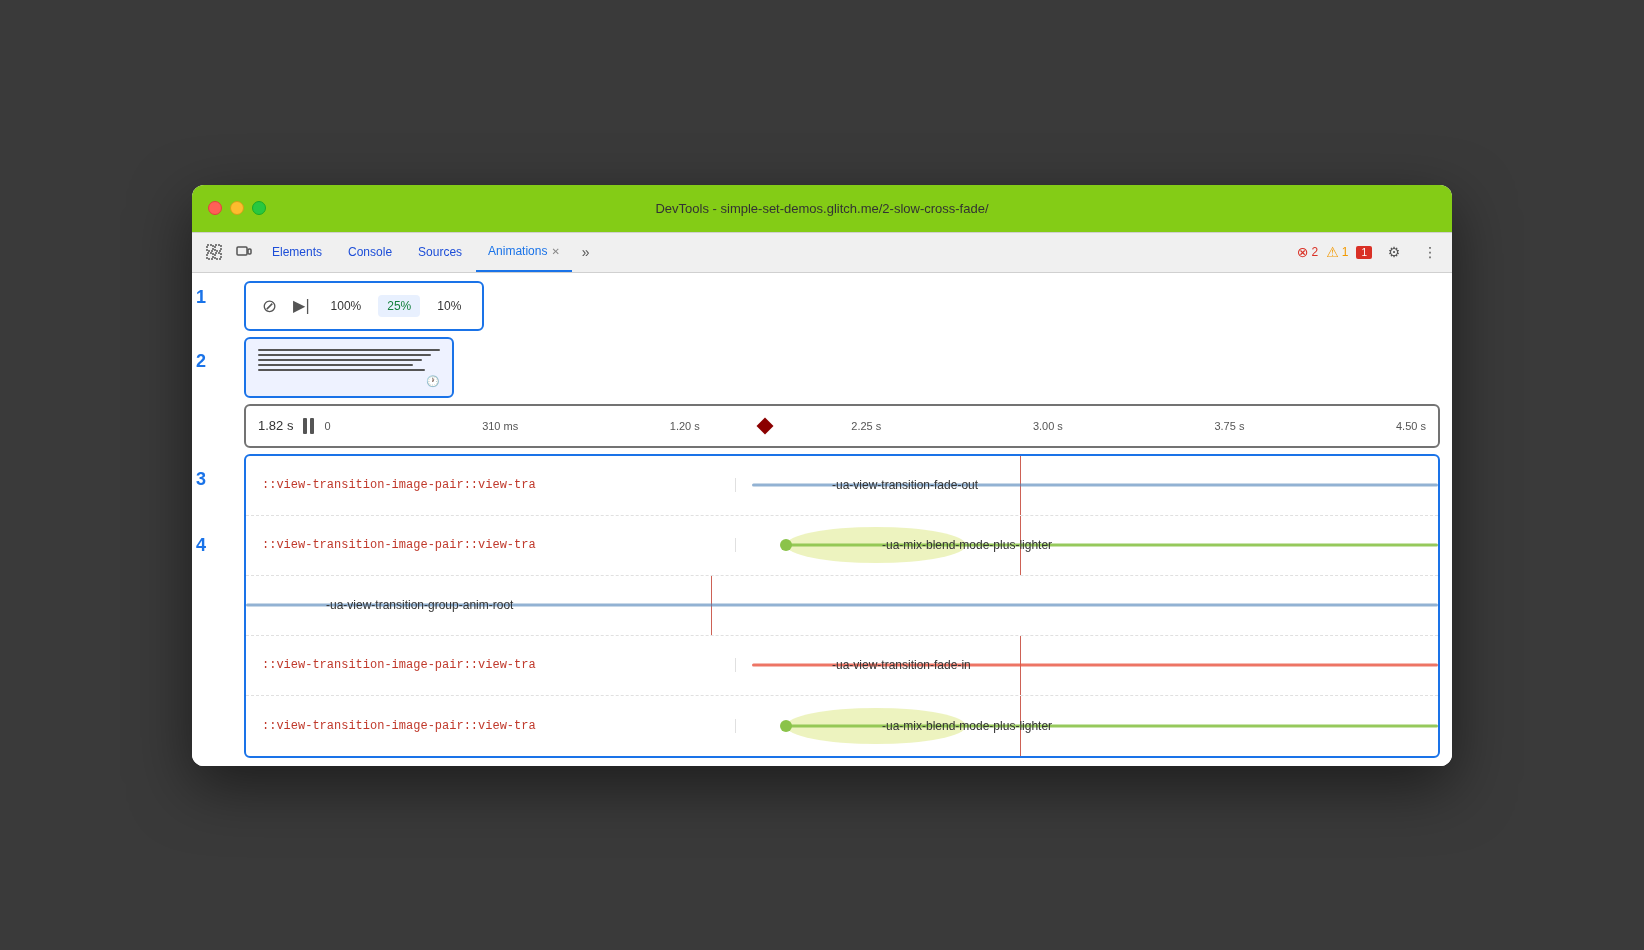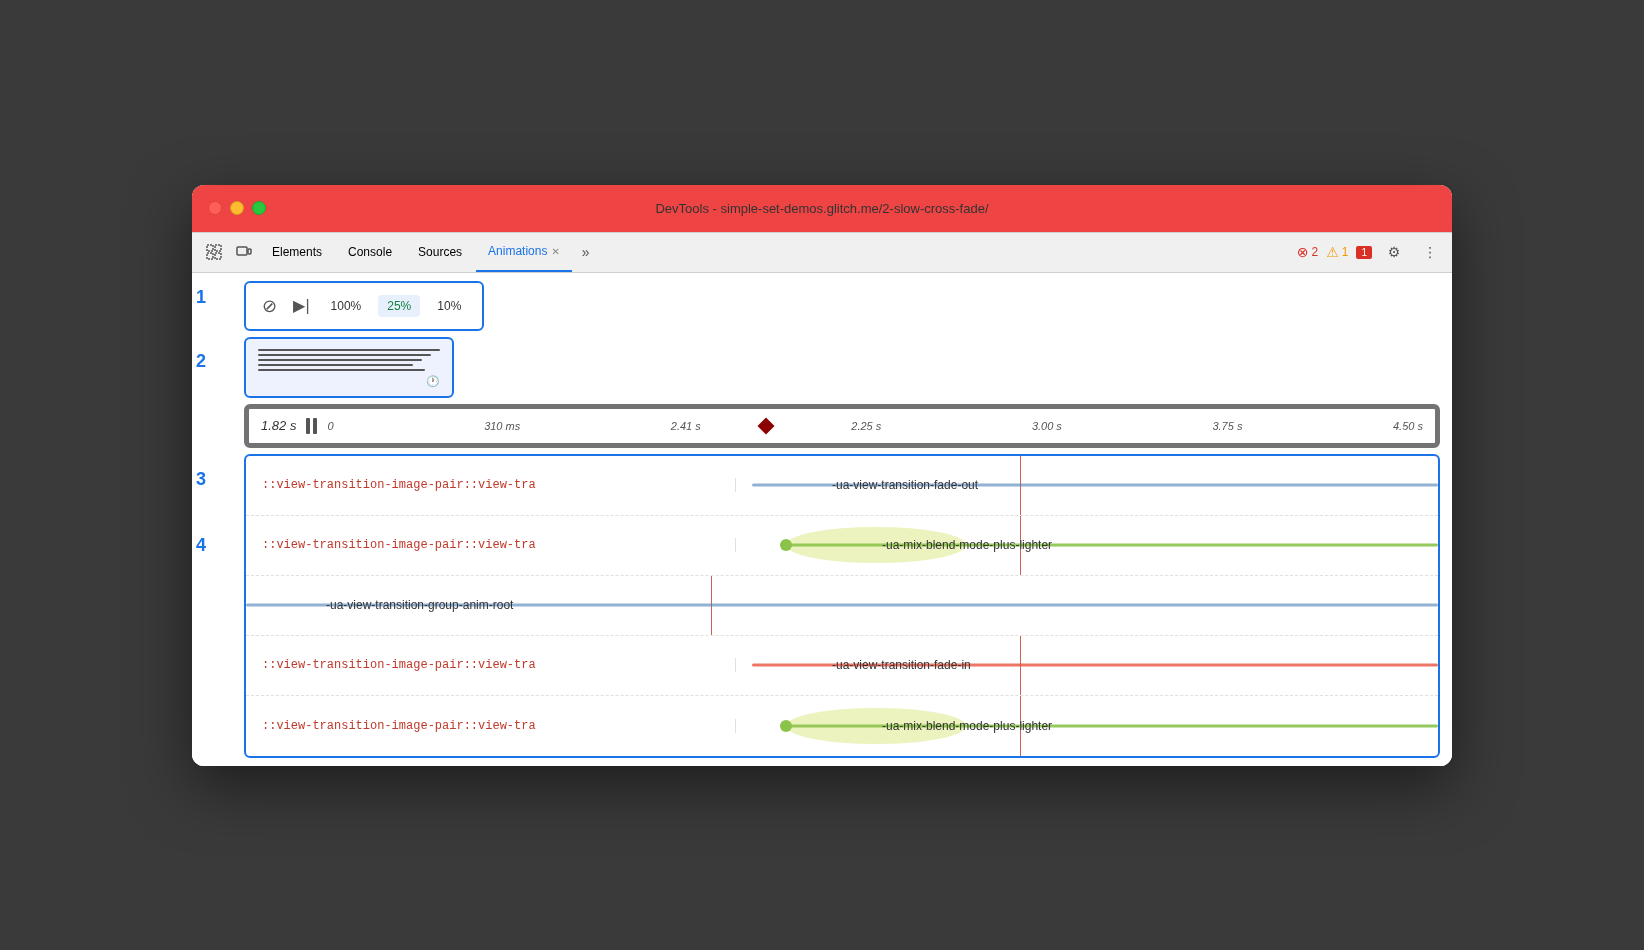--- a/index.html
+++ b/index.html
@@ -12,21 +12,21 @@
       font-family: -apple-system, BlinkMacSystemFont, 'Segoe UI', sans-serif;
     }
     .window {
       width: 1260px;
       background: #ffffff;
       border-radius: 12px;
       overflow: hidden;
       box-shadow: 0 20px 60px rgba(0,0,0,0.5);
     }
     .title-bar {
-      background: #ef4444;
+      background: #84cc16;
       height: 48px;
       display: flex;
       align-items: center;
       padding: 0 16px;
       position: relative;
       border-bottom: 1px solid #d0d0d0;
     }
     .traffic-lights {
       display: flex;
       gap: 8px;
@@ -72,21 +72,21 @@
       font-size: 14px;
       cursor: pointer;
       border-radius: 4px;
     }
     .tab-item {
       padding: 0 12px;
       height: 40px;
       display: flex;
       align-items: center;
       font-size: 12px;
-      color: #000000;
+      color: #1d4ed8;
       cursor: pointer;
       position: relative;
     }
     .tab-item.active {
       color: #1a73e8;
       border-bottom: 2px solid #1a73e8;
     }
     .tab-close {
       margin-left: 4px;
       font-size: 10px;
@@ -183,29 +183,28 @@
     .section-2-footer {
       display: flex;
       justify-content: flex-end;
       margin-top: 4px;
       font-size: 11px;
       color: #555;
     }
 
     
     .section-3 {
-      border: 5px solid #737373;
+      border: 2px solid #737373;
       border-radius: 6px;
       margin: 6px 12px 0 12px;
       background: #fff;
       display: flex;
       align-items: center;
       height: 44px;
       padding: 0 12px;
-      font-style: italic;
     }
     .timeline-time {
       font-size: 13px;
       color: #333;
       font-weight: 500;
       white-space: nowrap;
     }
     .pause-icon {
       display: flex;
       gap: 3px;
@@ -418,21 +417,21 @@
         <div class="section-3">
           <span class="timeline-time">1.82 s</span>
           <div class="pause-icon">
             <div class="pause-bar"></div>
             <div class="pause-bar"></div>
           </div>
           <div class="timeline-ruler">
             <div class="ruler-labels">
               <span>0</span>
               <span>310 ms</span>
-              <span>2.41 s</span>
+              <span>1.20 s</span>
               <span>2.25 s</span>
               <span>3.00 s</span>
               <span>3.75 s</span>
               <span>4.50 s</span>
             </div>
 
             <div style="position:absolute; left: 40%; top: 50%; transform: translateY(-50%);">
               <div style="width:12px;height:12px;background:#8b0000;transform:rotate(45deg);position:relative;left:-6px;"></div>
             </div>
           </div>

